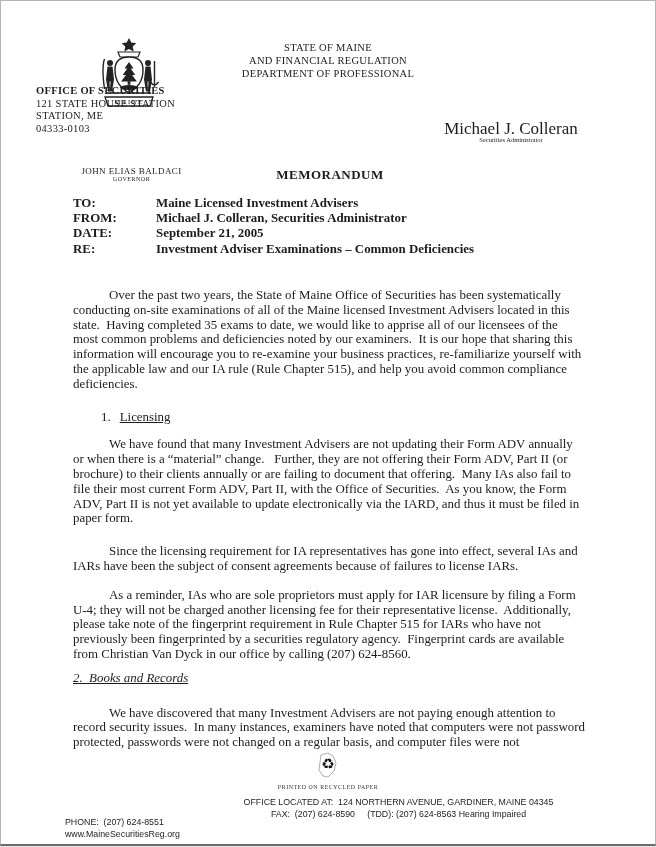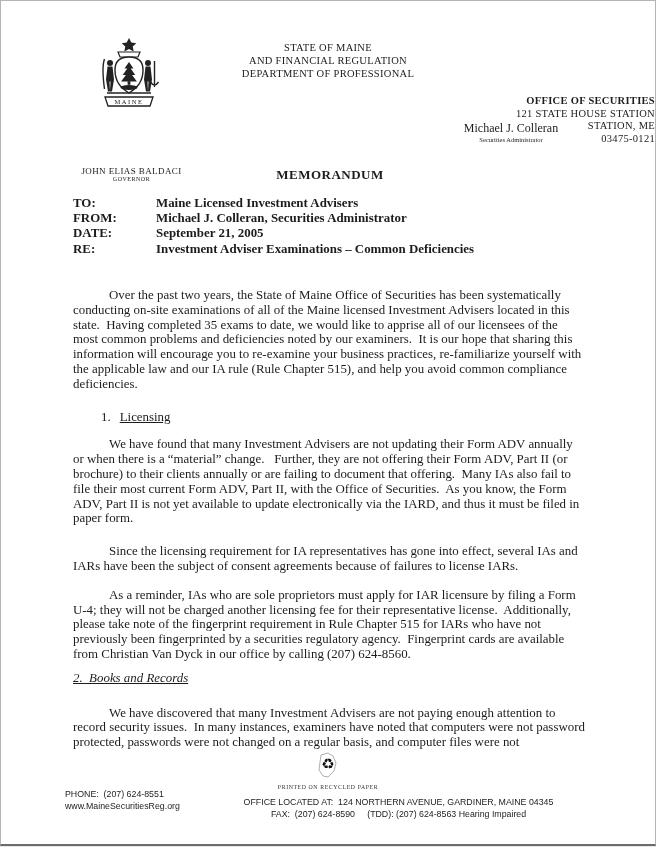--- a/index.html
+++ b/index.html
@@ -14,25 +14,25 @@
     overflow:hidden;
   }
   .pre{white-space:pre-wrap;}
   
   .seal{position:absolute;left:92px;top:36px;width:72px;height:80px;}
   .gov-block{position:absolute;left:58px;top:125px;width:145px;text-align:center;line-height:1.15;margin-top:40px;}
   .gov-name{font-size:9px;letter-spacing:.4px;}
   .gov-title{font-size:6px;letter-spacing:.5px;}
   .center-block{position:absolute;left:0;right:0;top:40px;text-align:center;}
   .org-line{font-size:10.5px;line-height:13px;letter-spacing:.3px;}
-  .office-block{position:absolute;left:0;right:0;top:94px;text-align:right;padding-left:35px;}
+  .office-block{position:absolute;left:0;right:0;top:84px;text-align:left;padding-left:35px;}
   .office-name{font-size:10.5px;line-height:12.5px;font-weight:bold;letter-spacing:.3px;}
   .office-addr{font-size:10.5px;line-height:12.5px;letter-spacing:.3px;}
   .admin-block{position:absolute;left:430px;top:121px;width:160px;text-align:center;}
-  .admin-name{font-size:12px;line-height:13px;}
+  .admin-name{font-size:17px;line-height:13px;}
   .admin-title{font-size:6.5px;line-height:9px;}
   
   .memo-title{position:absolute;left:4px;right:0;top:166px;text-align:center;
               font-size:13px;font-weight:bold;letter-spacing:.5px;}
   .fields{position:absolute;left:72px;top:195px;width:520px;
           display:grid;grid-template-columns:83px 1fr;row-gap:0;}
   .f-label,.f-value{font-size:12.9px;line-height:15.2px;font-weight:bold;}
   
   .body{position:absolute;left:72px;top:287px;width:512px;
         font-size:12.9px;line-height:14.8px;}
@@ -43,21 +43,21 @@
   .ul{text-decoration:underline;}
   .sec1-title{margin-left:9px;}
   .h-sec2{margin:0 0 20px 0;font-style:italic;}
   
   .recycle-wrap{position:absolute;left:0;right:0;top:750px;text-align:center;}
   .recycle-shape{position:relative;display:inline-block;width:30px;height:30px;}
   .recycle-glyph{position:absolute;left:0;top:0;width:100%;text-align:center;
                  font-family:"DejaVu Sans", sans-serif;font-size:15px;line-height:26px;color:#111;}
   .recycled-caption{position:absolute;left:0;right:0;top:783px;text-align:center;
                     font-size:5.8px;letter-spacing:.6px;color:#333;}
-  .footer-left{position:absolute;left:64px;top:788px;
+  .footer-left{position:absolute;left:64px;top:816px;
                font-family:"Liberation Sans", sans-serif;font-size:8.8px;line-height:11.8px;}
   .footer-right{position:absolute;left:205px;top:796px;width:385px;text-align:center;
                font-family:"Liberation Sans", sans-serif;font-size:8.8px;line-height:11.8px;}
 </style>
 </head>
 <body>
 
 <div class="page">
 
   <svg class="seal" viewBox="0 0 72 80" xmlns="http://www.w3.org/2000/svg">
@@ -95,21 +95,21 @@
   <div class="center-block">
     <div class="org-line">STATE OF MAINE</div>
     <div class="org-line">AND FINANCIAL REGULATION</div>
     <div class="org-line">DEPARTMENT OF PROFESSIONAL</div>
   </div>
 
   <div class="office-block">
     <div class="office-name">OFFICE OF SECURITIES</div>
     <div class="office-addr">121 STATE HOUSE STATION</div>
     <div class="office-addr">STATION, ME</div>
-    <div class="office-addr">03475-0121</div>
+    <div class="office-addr">04333-0103</div>
   </div>
 
   <div class="admin-block">
     <div class="admin-name">Michael J. Colleran</div>
     <div class="admin-title">Securities Administrator</div>
   </div>
 
   <div class="memo-title">MEMORANDUM</div>
 
   <div class="fields">

